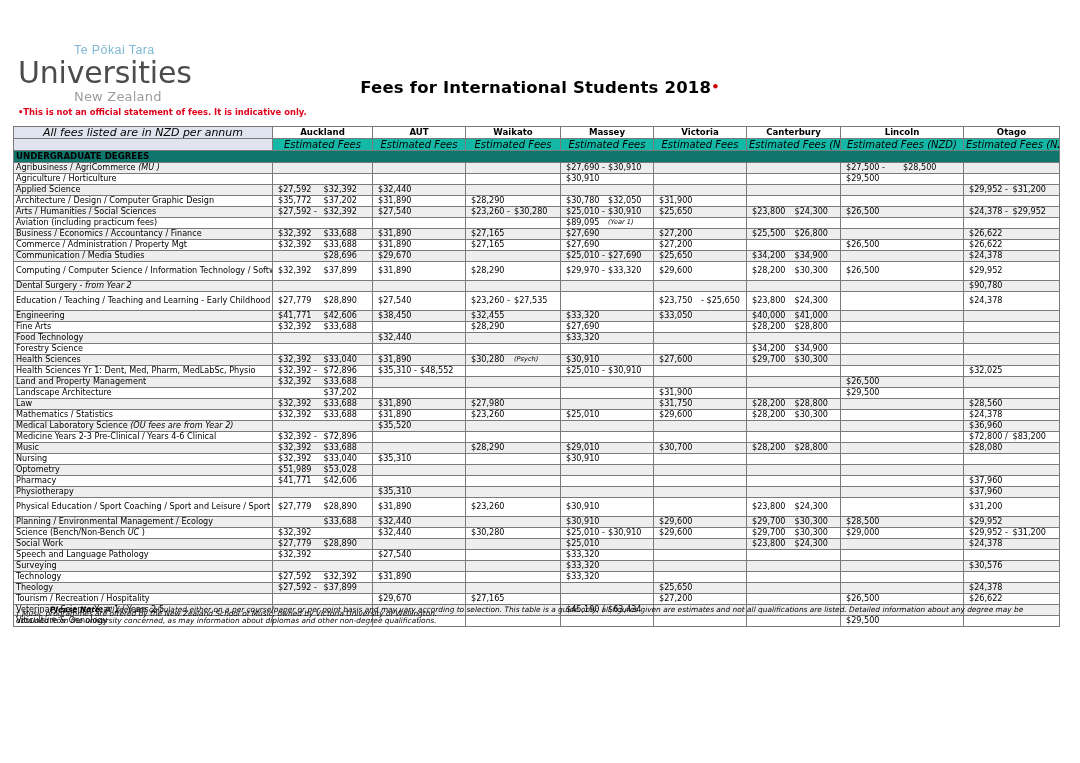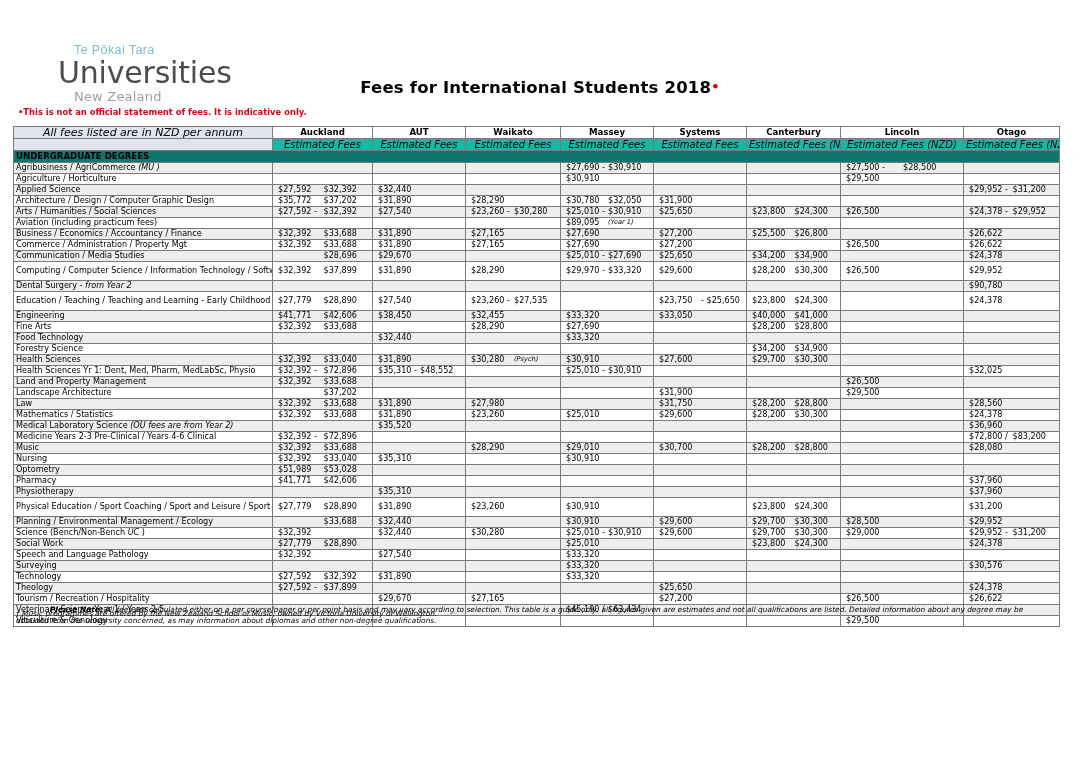--- a/index.html
+++ b/index.html
@@ -15,21 +15,20 @@
   
   .logo{position:absolute;left:18px;top:44px;width:240px;}
   .logo .tagline{
     font-family:Liberation Sans, sans-serif;
     font-size:12.5px;color:#7fb8d4;letter-spacing:.4px;
     margin-left:56px;line-height:13px;
   }
   .logo .main{
     font-size:30px;color:#4c4c4c;letter-spacing:-.2px;line-height:31px;
     font-weight:400;
-    margin-left:40px;
   }
   .logo .sub{
     font-size:13px;color:#9d9d9d;letter-spacing:.2px;
     margin-left:56px;line-height:18px;
   }
 
   
   .doc-title{
     position:absolute;left:0;top:78px;width:1080px;text-align:center;
     font-size:16.5px;font-weight:bold;letter-spacing:.2px;
@@ -131,21 +130,21 @@
         <col style="width:123px">
         <col style="width:96px">
       </colgroup>
       <thead>
         <tr>
           <th class="hdr-note" rowspan="1">All fees listed are in NZD per annum</th>
           <th class="hdr-uni">Auckland</th>
           <th class="hdr-uni">AUT</th>
           <th class="hdr-uni">Waikato</th>
           <th class="hdr-uni">Massey</th>
-          <th class="hdr-uni">Systems</th>
+          <th class="hdr-uni">Victoria</th>
           <th class="hdr-uni">Canterbury</th>
           <th class="hdr-uni">Lincoln</th>
           <th class="hdr-uni">Otago</th>
         </tr>
         <tr>
           <th class="hdr-blank"></th>
           <th class="hdr-est">Estimated Fees</th>
           <th class="hdr-est">Estimated Fees</th>
           <th class="hdr-est">Estimated Fees</th>
           <th class="hdr-est">Estimated Fees</th>

